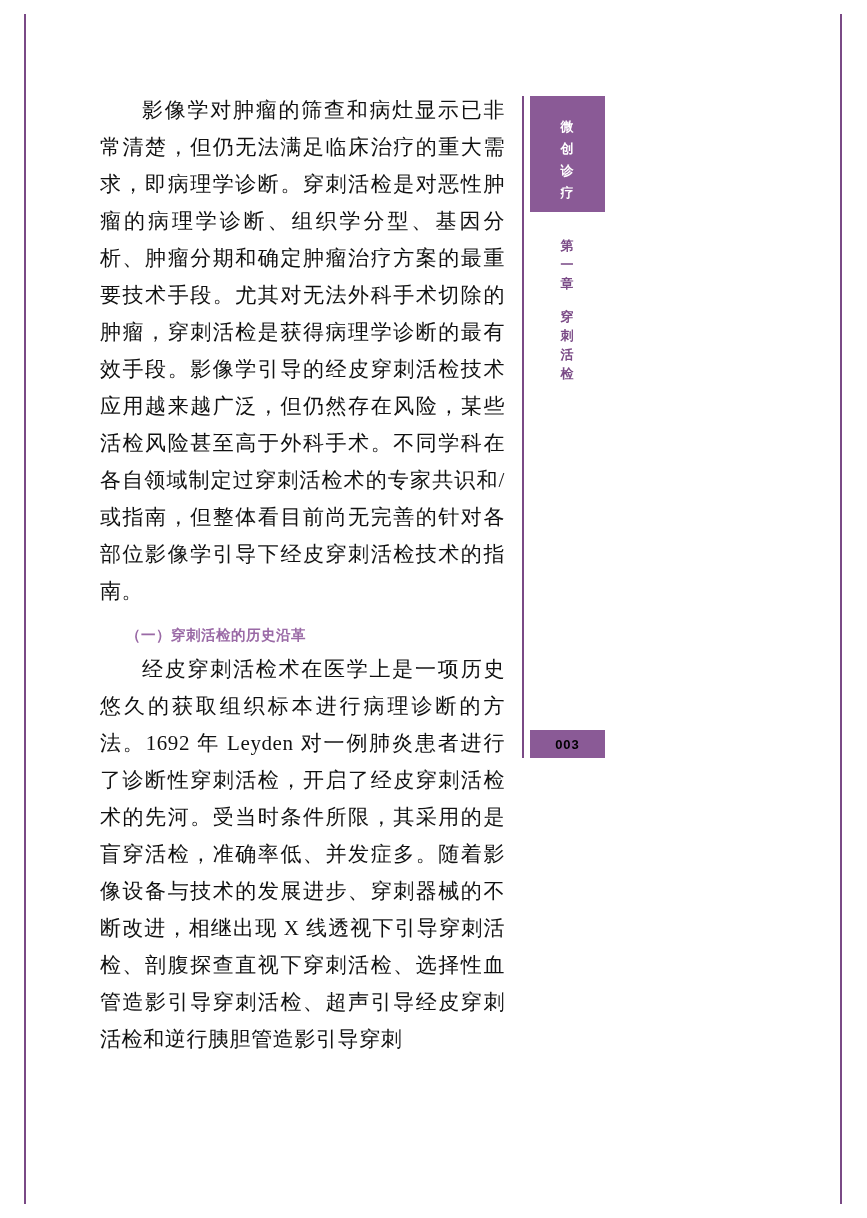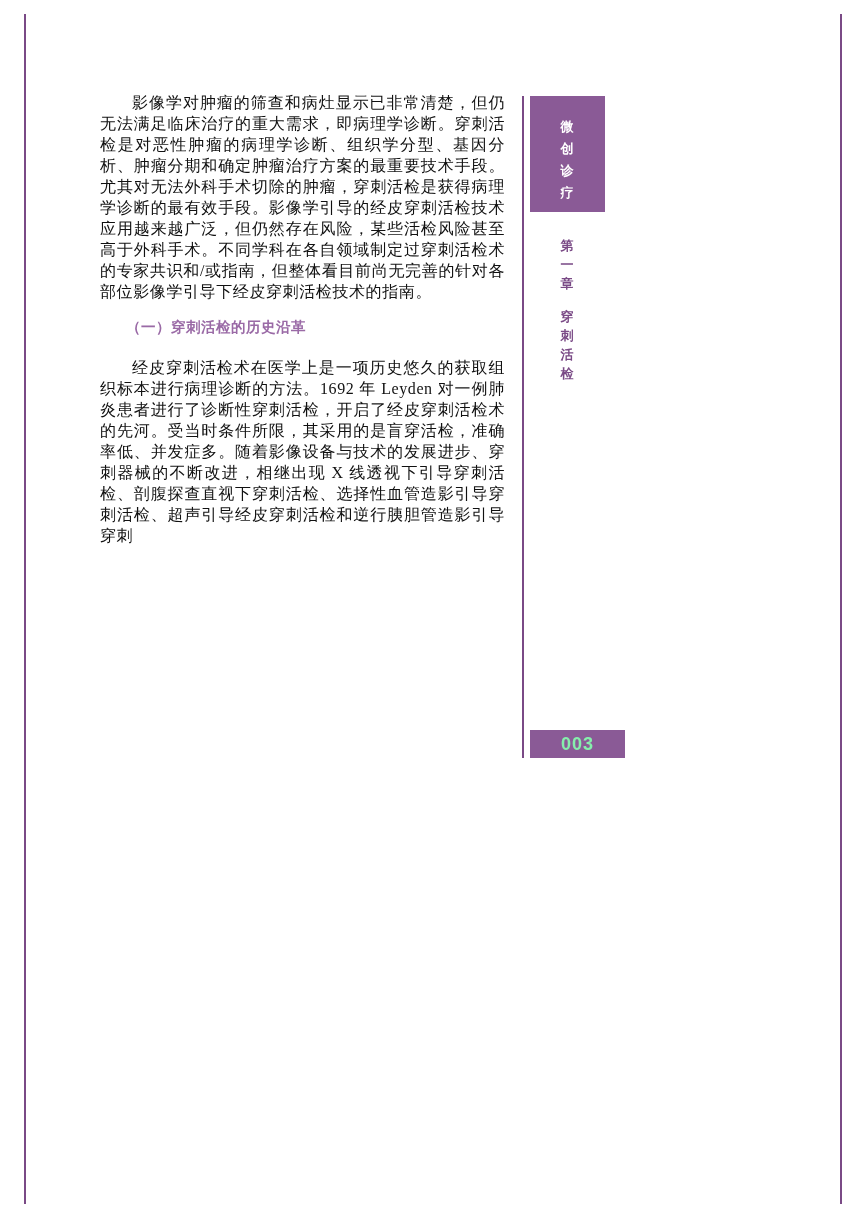--- a/index.html
+++ b/index.html
@@ -53,26 +53,26 @@
     letter-spacing: 1px;
     margin: 0 0 10px 26px;
   }
 
   .heading-2 {
     font-family: "Liberation Sans", "DejaVu Sans", sans-serif;
     font-weight: bold;
     font-size: 14.5px;
     color: #9a6aa6;
     letter-spacing: 0.5px;
-    margin: 16px 0 20px 26px;
+    margin: 16px 0 6px 26px;
   }
 
   p.body-text {
-    font-size: 16px;
-    line-height: 21px;
+    font-size: 21px;
+    line-height: 37px;
     color: #111111;
     margin: 0;
     text-align: justify;
     text-justify: inter-ideograph;
     text-indent: 2em;
     letter-spacing: 0.6px;
   }
 
   
   .sidebar {
@@ -109,27 +109,27 @@
     line-height: 19px;
   }
   .sidebar-chapter .ch-line { display: block; }
   .sidebar-chapter .ch-gap { height: 14px; display: block; }
 
   
   .page-number {
     position: absolute;
     left: 530px;
     top: 730px;
-    width: 95px;
+    width: 75px;
     height: 28px;
     background: #8a5a96;
-    color: #86efac;
+    color: #000000;
     font-family: "Liberation Sans", "DejaVu Sans", sans-serif;
     font-weight: bold;
-    font-size: 18px;
+    font-size: 13px;
     letter-spacing: 1px;
     display: flex;
     align-items: center;
     justify-content: center;
   }
 </style>
 </head>
 <body>
 
 <div class="page-frame"></div>

